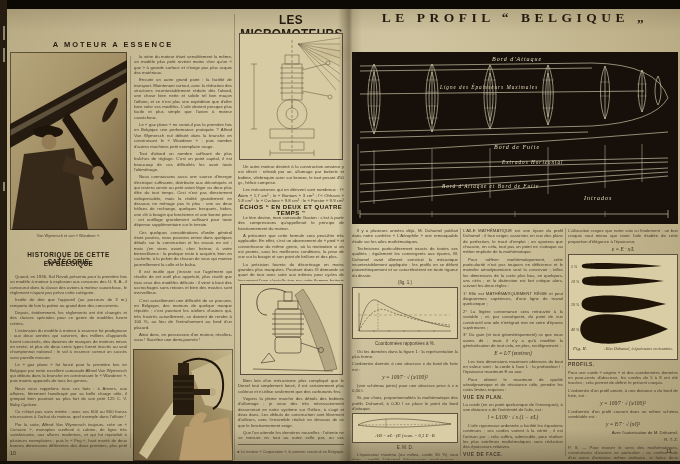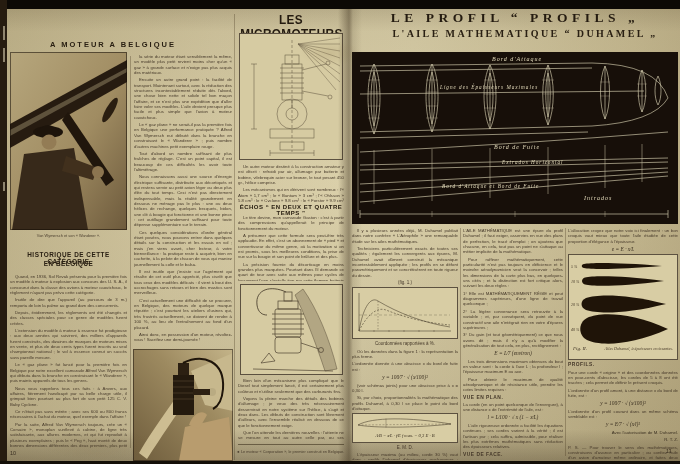--- a/index.html
+++ b/index.html
@@ -59,21 +59,21 @@
 <div id="stage">
   <div class="topband"></div>
   <div id="paper"></div>
   <div class="edge-strip">
       <i></i>
       <i style="margin-top:8px"></i>
       <i style="margin-top:120px;height:9px"></i>
     </div>
   <div class="botband"></div>
 
-  <div class="abs lp-sub" style="left:20px;top:40px;width:186px;">A MOTEUR A BELGIQUE</div>
+  <div class="abs lp-sub" style="left:20px;top:40px;width:186px;">A MOTEUR A ESSENCE</div>
 
   <div class="abs photo" style="left:10px;top:52px;width:117px;height:178px;">
     <svg width="117" height="178" viewBox="0 0 117 178">
       <defs>
         <linearGradient id="sky" x1="0" y1="0" x2="1" y2="1">
           <stop offset="0" stop-color="#b6a67c"></stop>
             <stop offset=".55" stop-color="#a08c62"></stop>
             <stop offset="1" stop-color="#6d5a3c"></stop>
         </linearGradient>
       </defs>
@@ -246,22 +246,21 @@
         <p>Que l'on attende les dernières nouvelles : l'attente ne se mesure en tout au autre celle par, ou ses suggestions du vieillissant siège.</p>
       </div>
 
   </div>
 
   <div class="abs" style="left:238px;top:444px;width:106px;height:1px;background:rgba(60,48,28,.6);"></div>
   <div class="abs caption" style="left:236px;top:449px;width:110px;text-align:left;">◄  Le moteur « Corporation », le premier construit en Belgique.</div>
 
   <div class="gutter"></div>
 
-  <h1 class="abs rp-title" style="left:352px;top:10px;width:326px;">LE PROFIL “ PROFILS „</h1>
-  <div class="abs rp-sub" style="left:372px;top:28px;width:306px;">L'AILE MATHEMATIQUE “ DUHAMEL „</div>
+  <h1 class="abs rp-title" style="left:352px;top:10px;width:326px;">LE PROFIL “ BELGIQUE „</h1>
 
   <div class="abs blackfig" style="left:352px;top:52px;width:326px;height:172px;">
     <svg width="326" height="172" viewBox="0 0 326 172">
       <rect width="326" height="172" fill="#170f09"></rect>
       <g stroke="#d9d1b2" stroke-width=".7" fill="none" opacity=".92">
 
         <path d="M8,14 L240,11 Q305,12 316,46"></path>
         <path d="M8,19 L240,16"></path>
         <path d="M8,42 L292,39"></path>
         <path d="M8,80 L240,74 Q302,70 316,46"></path>

